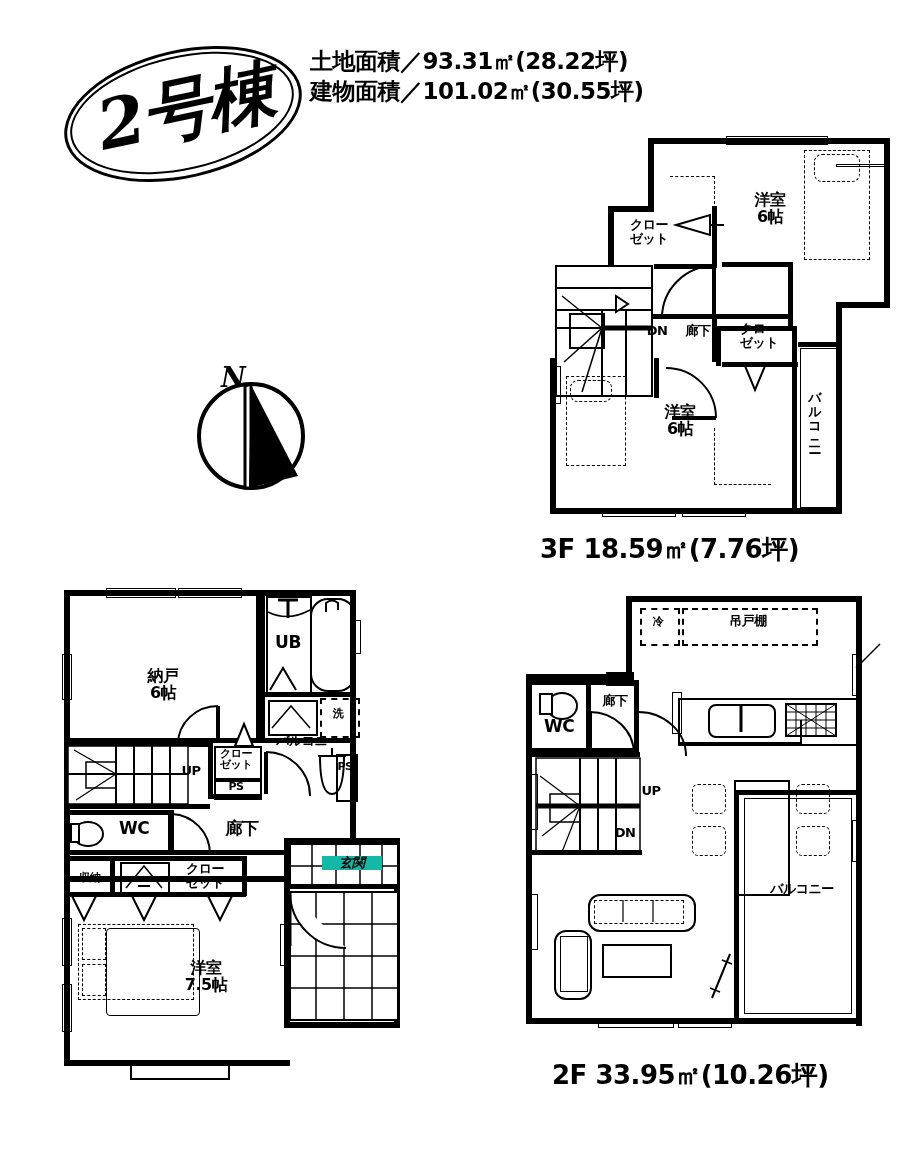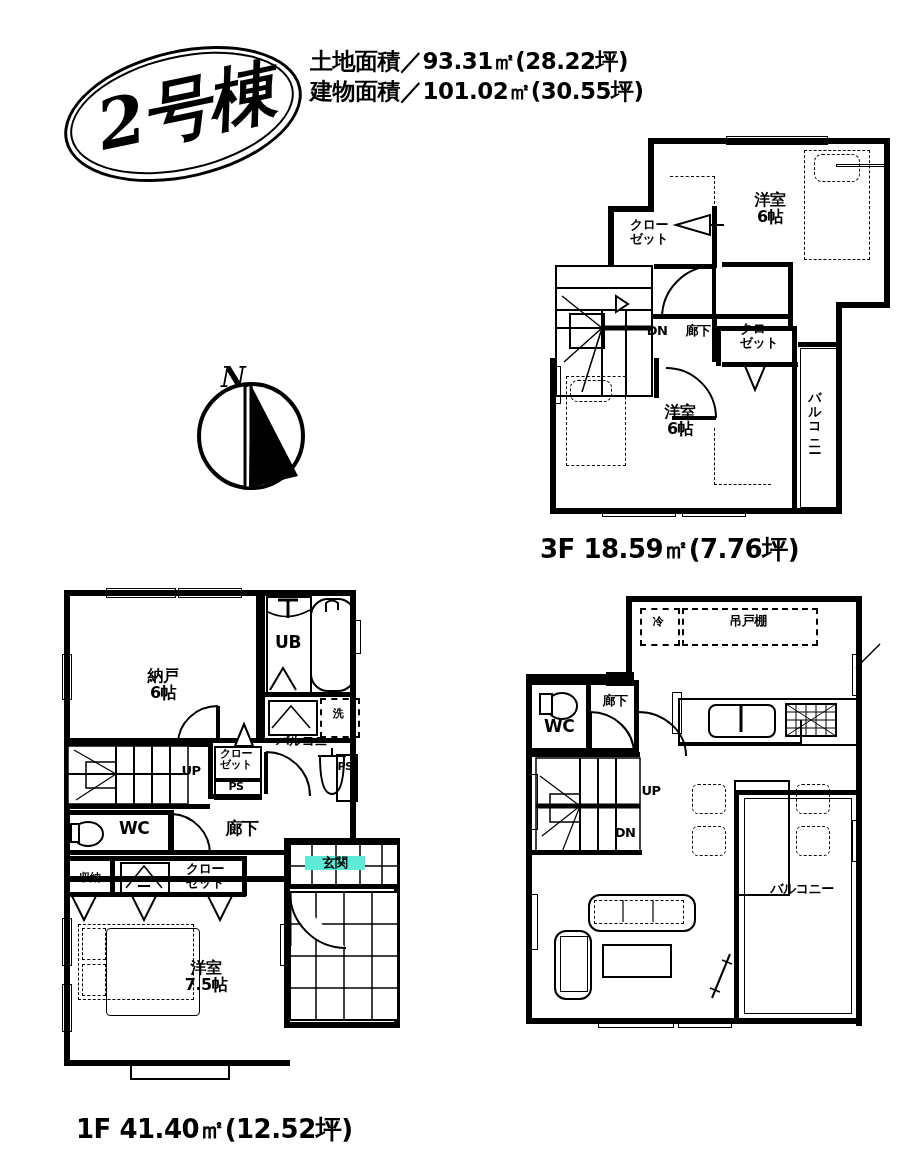--- a/index.html
+++ b/index.html
@@ -352,37 +352,36 @@
 
     <div class="w" style="left:222px;top:250px;width:5px;height:50px;"></div>
     <svg style="position:absolute;left:228px;top:256px;" width="108" height="44">
       <rect x="0" y="0" width="108" height="44" fill="#fff" stroke="#000" stroke-width="2"></rect>
       <line x1="0" y1="22" x2="108" y2="22" stroke="#000" stroke-width="1.5"></line>
       <line x1="22" y1="0" x2="22" y2="44" stroke="#000" stroke-width="1.5"></line>
       <line x1="46" y1="0" x2="46" y2="44" stroke="#000" stroke-width="1.5"></line>
       <line x1="70" y1="0" x2="70" y2="44" stroke="#000" stroke-width="1.5"></line>
       <line x1="92" y1="0" x2="92" y2="44" stroke="#000" stroke-width="1.5"></line>
     </svg>
-    <div class="rm sm" style="left:243px;top:268px;width:60px;background:#5eead4;">玄関</div>
+    <div class="rm sm" style="left:260px;top:268px;width:60px;background:#14b8a6;font-style:italic;">玄関</div>
     <div class="w" style="left:228px;top:296px;width:108px;height:5px;"></div>
     <svg style="position:absolute;left:228px;top:304px;" width="108" height="128">
       <rect x="0" y="0" width="108" height="128" fill="#fff" stroke="#000" stroke-width="2"></rect>
       <line x1="0" y1="32" x2="108" y2="32" stroke="#000" stroke-width="1.5"></line>
       <line x1="0" y1="64" x2="108" y2="64" stroke="#000" stroke-width="1.5"></line>
       <line x1="0" y1="96" x2="108" y2="96" stroke="#000" stroke-width="1.5"></line>
       <line x1="26" y1="0" x2="26" y2="128" stroke="#000" stroke-width="1.5"></line>
       <line x1="54" y1="0" x2="54" y2="128" stroke="#000" stroke-width="1.5"></line>
       <line x1="82" y1="0" x2="82" y2="128" stroke="#000" stroke-width="1.5"></line>
       <path d="M0,0 A56,56 0 0 0 56,56" fill="#fff" stroke="#000" stroke-width="2"></path>
       <line x1="0" y1="0" x2="0" y2="54" stroke="#000" stroke-width="3"></line>
     </svg>
     <div class="thin" style="left:218px;top:336px;width:8px;height:40px;"></div>
   </div>
 
-  <div class="abs floor-caption" style="left:76px;top:1112px;">1F  41.40㎡(12.52坪)</div>
 
   <div class="plan" id="plan2f" style="left:512px;top:594px;width:360px;height:440px;">
 
     <div class="w" style="left:114px;top:2px;width:236px;height:6px;"></div>
     <div class="w" style="left:344px;top:2px;width:6px;height:430px;"></div>
     <div class="w" style="left:114px;top:2px;width:6px;height:82px;"></div>
     <div class="w" style="left:14px;top:80px;width:106px;height:6px;"></div>
     <div class="w" style="left:14px;top:80px;width:6px;height:350px;"></div>
     <div class="w" style="left:14px;top:424px;width:336px;height:6px;"></div>
 
@@ -481,14 +480,15 @@
     <div class="thin" style="left:16px;top:300px;width:8px;height:54px;"></div>
     <div class="thin" style="left:86px;top:424px;width:74px;height:8px;"></div>
     <div class="thin" style="left:166px;top:424px;width:52px;height:8px;"></div>
     <div class="thin" style="left:340px;top:60px;width:8px;height:40px;"></div>
     <div class="thin" style="left:340px;top:226px;width:8px;height:40px;"></div>
     <svg style="position:absolute;left:344px;top:48px;" width="28" height="28">
       <line x1="0" y1="26" x2="24" y2="2" stroke="#000" stroke-width="1.5"></line>
     </svg>
   </div>
 
+  <div class="abs floor-caption" style="left:552px;top:1058px;">2F  33.95㎡(10.26坪)</div>
 
 </div>
 
 </body></html>

